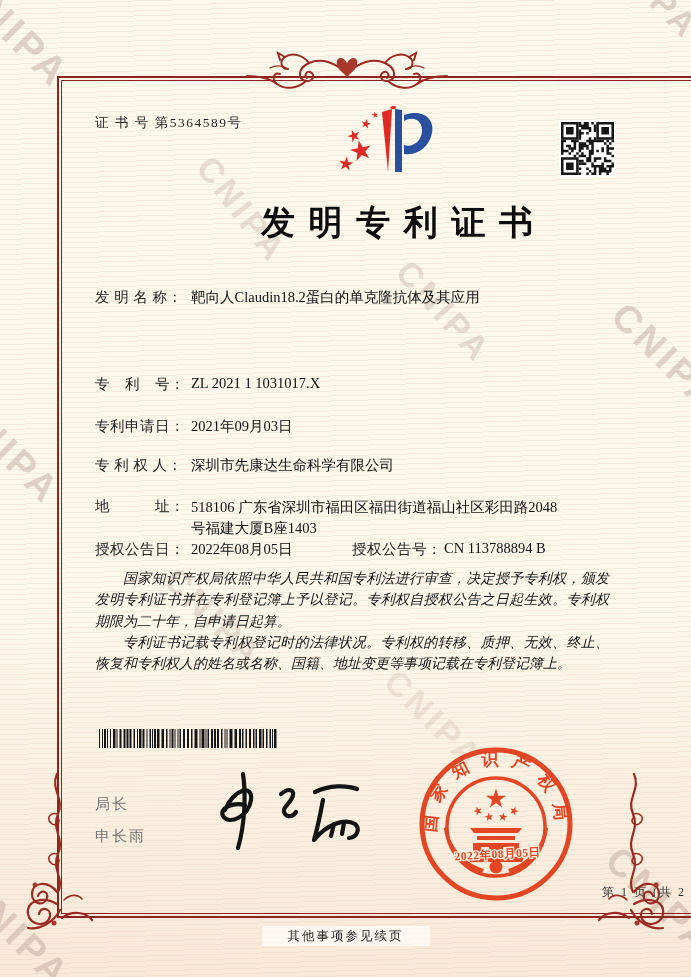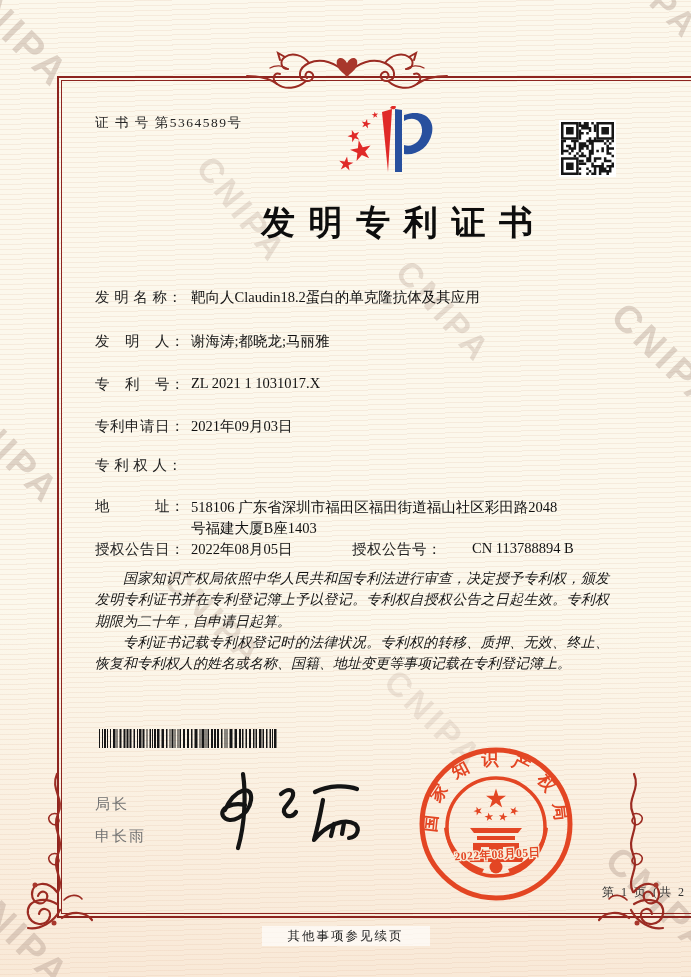--- a/index.html
+++ b/index.html
@@ -50,21 +50,21 @@
   .qr{position:absolute;left:500px;top:42px;width:57px;height:57px;background:#fff;padding:2px;}
   .qr svg{display:block;width:100%;height:100%;}
   .title{
     position:absolute;left:12px;top:122px;width:100%;text-align:center;
     font-size:34px;font-weight:bold;letter-spacing:.40em;text-indent:.40em;color:#0d0d0d;
   }
   .f-row{position:absolute;left:36px;font-size:14.5px;display:flex;align-items:flex-start;}
   .f-label{display:inline-block;width:96px;flex:0 0 96px;letter-spacing:.5px;color:#222;}
   .f-value{color:#111;}
   .f-value.wrap{width:378px;word-break:break-all;line-height:1.45;}
-  .pair2{position:absolute;left:293px;font-size:14.5px;display:flex;gap:28px;}
+  .pair2{position:absolute;left:293px;font-size:14.5px;display:flex;}
   .pair2 .f-label{width:92px;flex:0 0 92px;}
   .paras{
     position:absolute;left:36px;top:490px;width:514px;
     font-size:14px;line-height:1.52;text-align:justify;font-style:italic;color:#141414;
   }
   .paras p{text-indent:2em;margin:0;}
   .barcode{position:absolute;left:40px;top:651px;width:180px;height:19px;}
   .barcode svg{display:block;width:100%;height:100%;}
   .director{position:absolute;left:36px;top:710px;font-size:15px;line-height:32px;letter-spacing:2px;color:#737373;}
   .signature{position:absolute;left:138px;top:682px;width:172px;height:98px;}
@@ -125,34 +125,31 @@
           <path fill="#161616" fill-rule="evenodd" d="M0,0h19v19h-19z M2.7142857142857144,2.7142857142857144v13.571428571428573h13.571428571428573v-13.571428571428573z M5.428571428571429,5.428571428571429h8.142857142857142v8.142857142857142h-8.142857142857142z M38,0h19v19h-19z M40.714285714285715,2.7142857142857144v13.571428571428573h13.571428571428573v-13.571428571428573z M43.42857142857143,5.428571428571429h8.142857142857142v8.142857142857142h-8.142857142857142z M0,38h19v19h-19z M2.7142857142857144,40.714285714285715v13.571428571428573h13.571428571428573v-13.571428571428573z M5.428571428571429,43.42857142857143h8.142857142857142v8.142857142857142h-8.142857142857142z"></path>
         </svg>
     </div>
 
     <div class="title">发明专利证书</div>
 
     <div class="f-row" style="top:210px">
       <span class="f-label">发 明 名 称：</span>
       <span class="f-value">靶向人Claudin18.2蛋白的单克隆抗体及其应用</span>
     </div>
-    <div class="f-row" style="top:254px">
-      <span class="f-label">发　明　人：</span>
-      <span class="f-value">谢海涛;都晓龙;马丽雅</span>
-    </div>
     <div class="f-row" style="top:297px">
       <span class="f-label">专　利　号：</span>
       <span class="f-value">ZL 2021 1 1031017.X</span>
     </div>
     <div class="f-row" style="top:339px">
       <span class="f-label">专利申请日：</span>
       <span class="f-value">2021年09月03日</span>
     </div>
     <div class="f-row" style="top:378px">
       <span class="f-label">专 利 权 人：</span>
+      <span class="f-value">深圳市先康达生命科学有限公司</span>
     </div>
     <div class="f-row" style="top:419px">
       <span class="f-label">地　　　址：</span>
       <span class="f-value wrap">518106 广东省深圳市福田区福田街道福山社区彩田路2048号福建大厦B座1403</span>
     </div>
     <div class="f-row" style="top:462px">
       <span class="f-label">授权公告日：</span>
       <span class="f-value">2022年08月05日</span>
     </div>
     <div class="pair2" style="top:462px">

